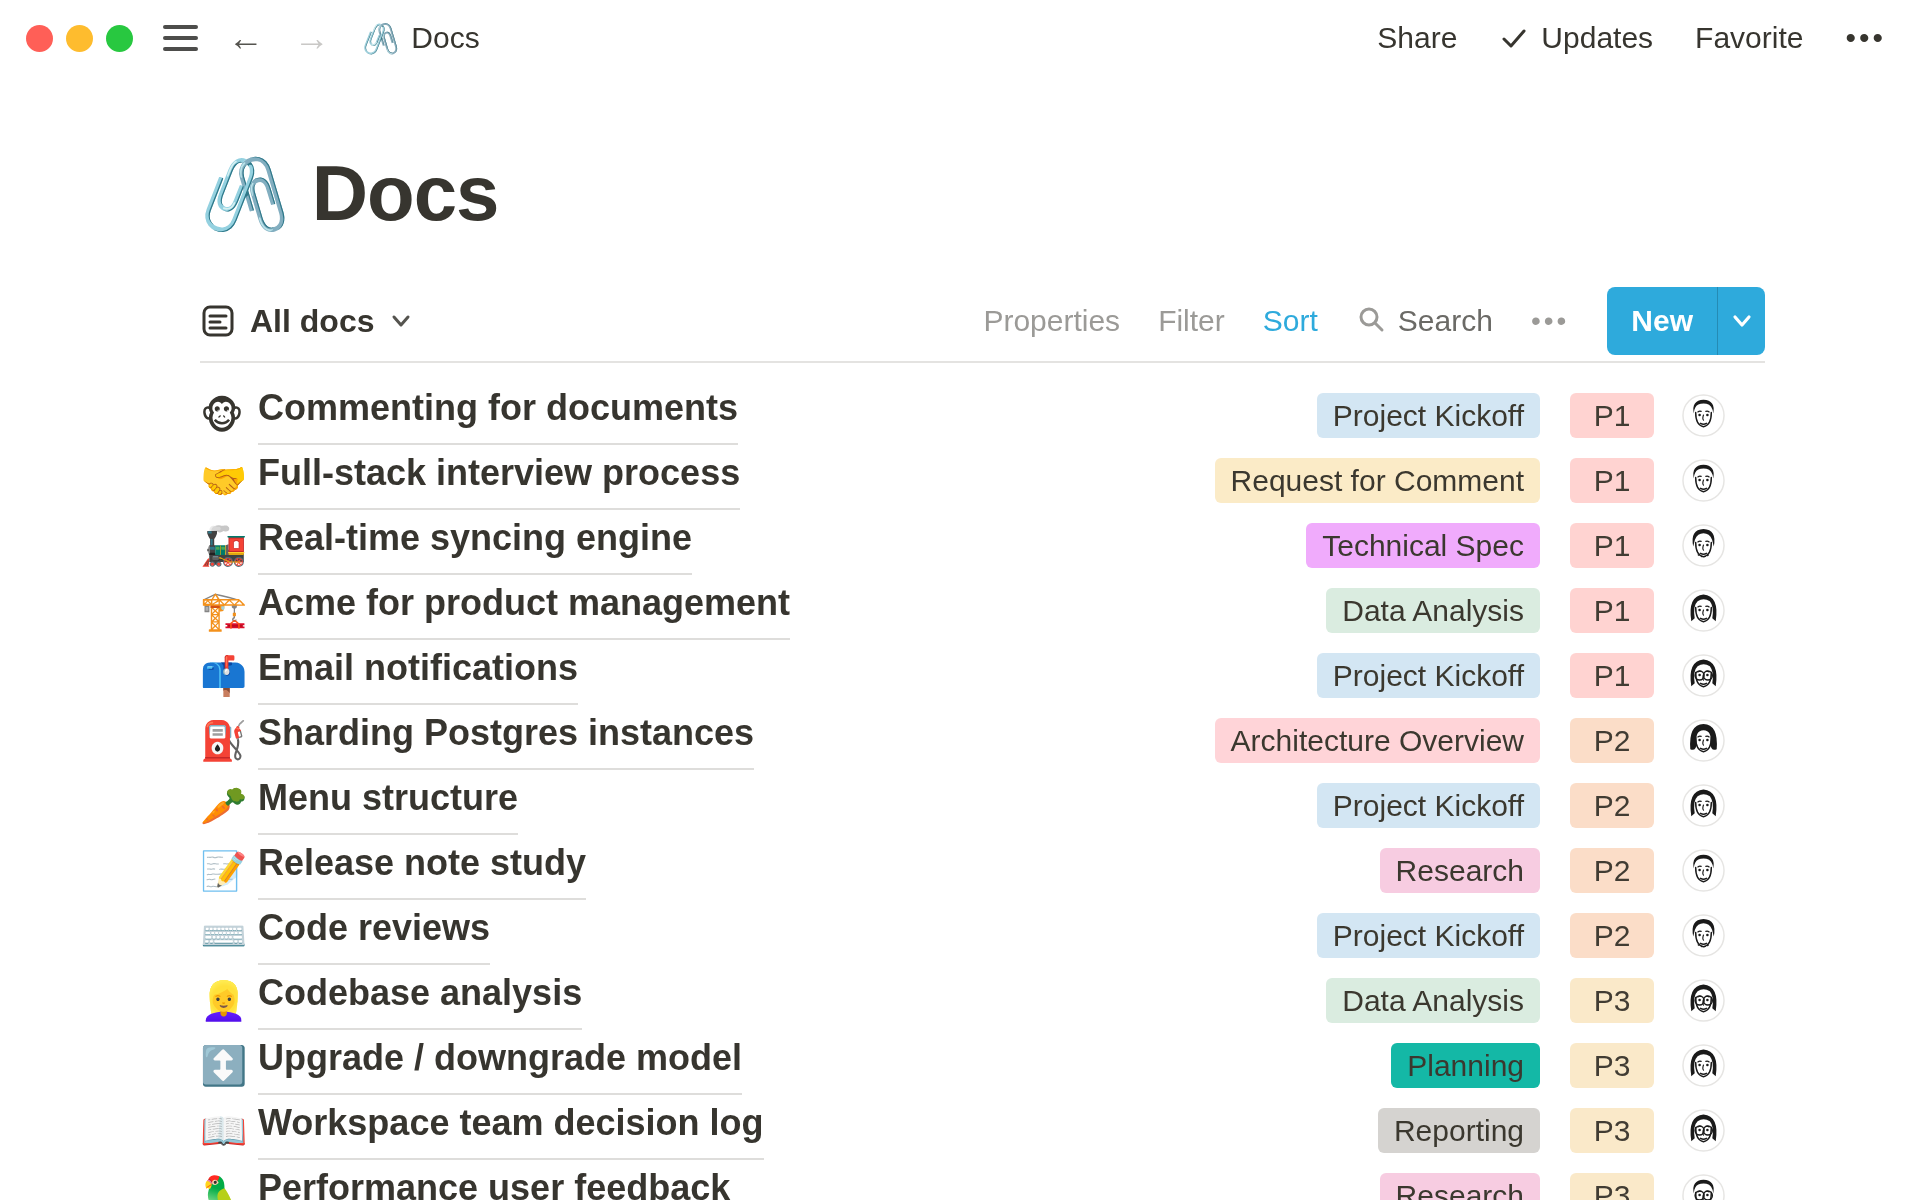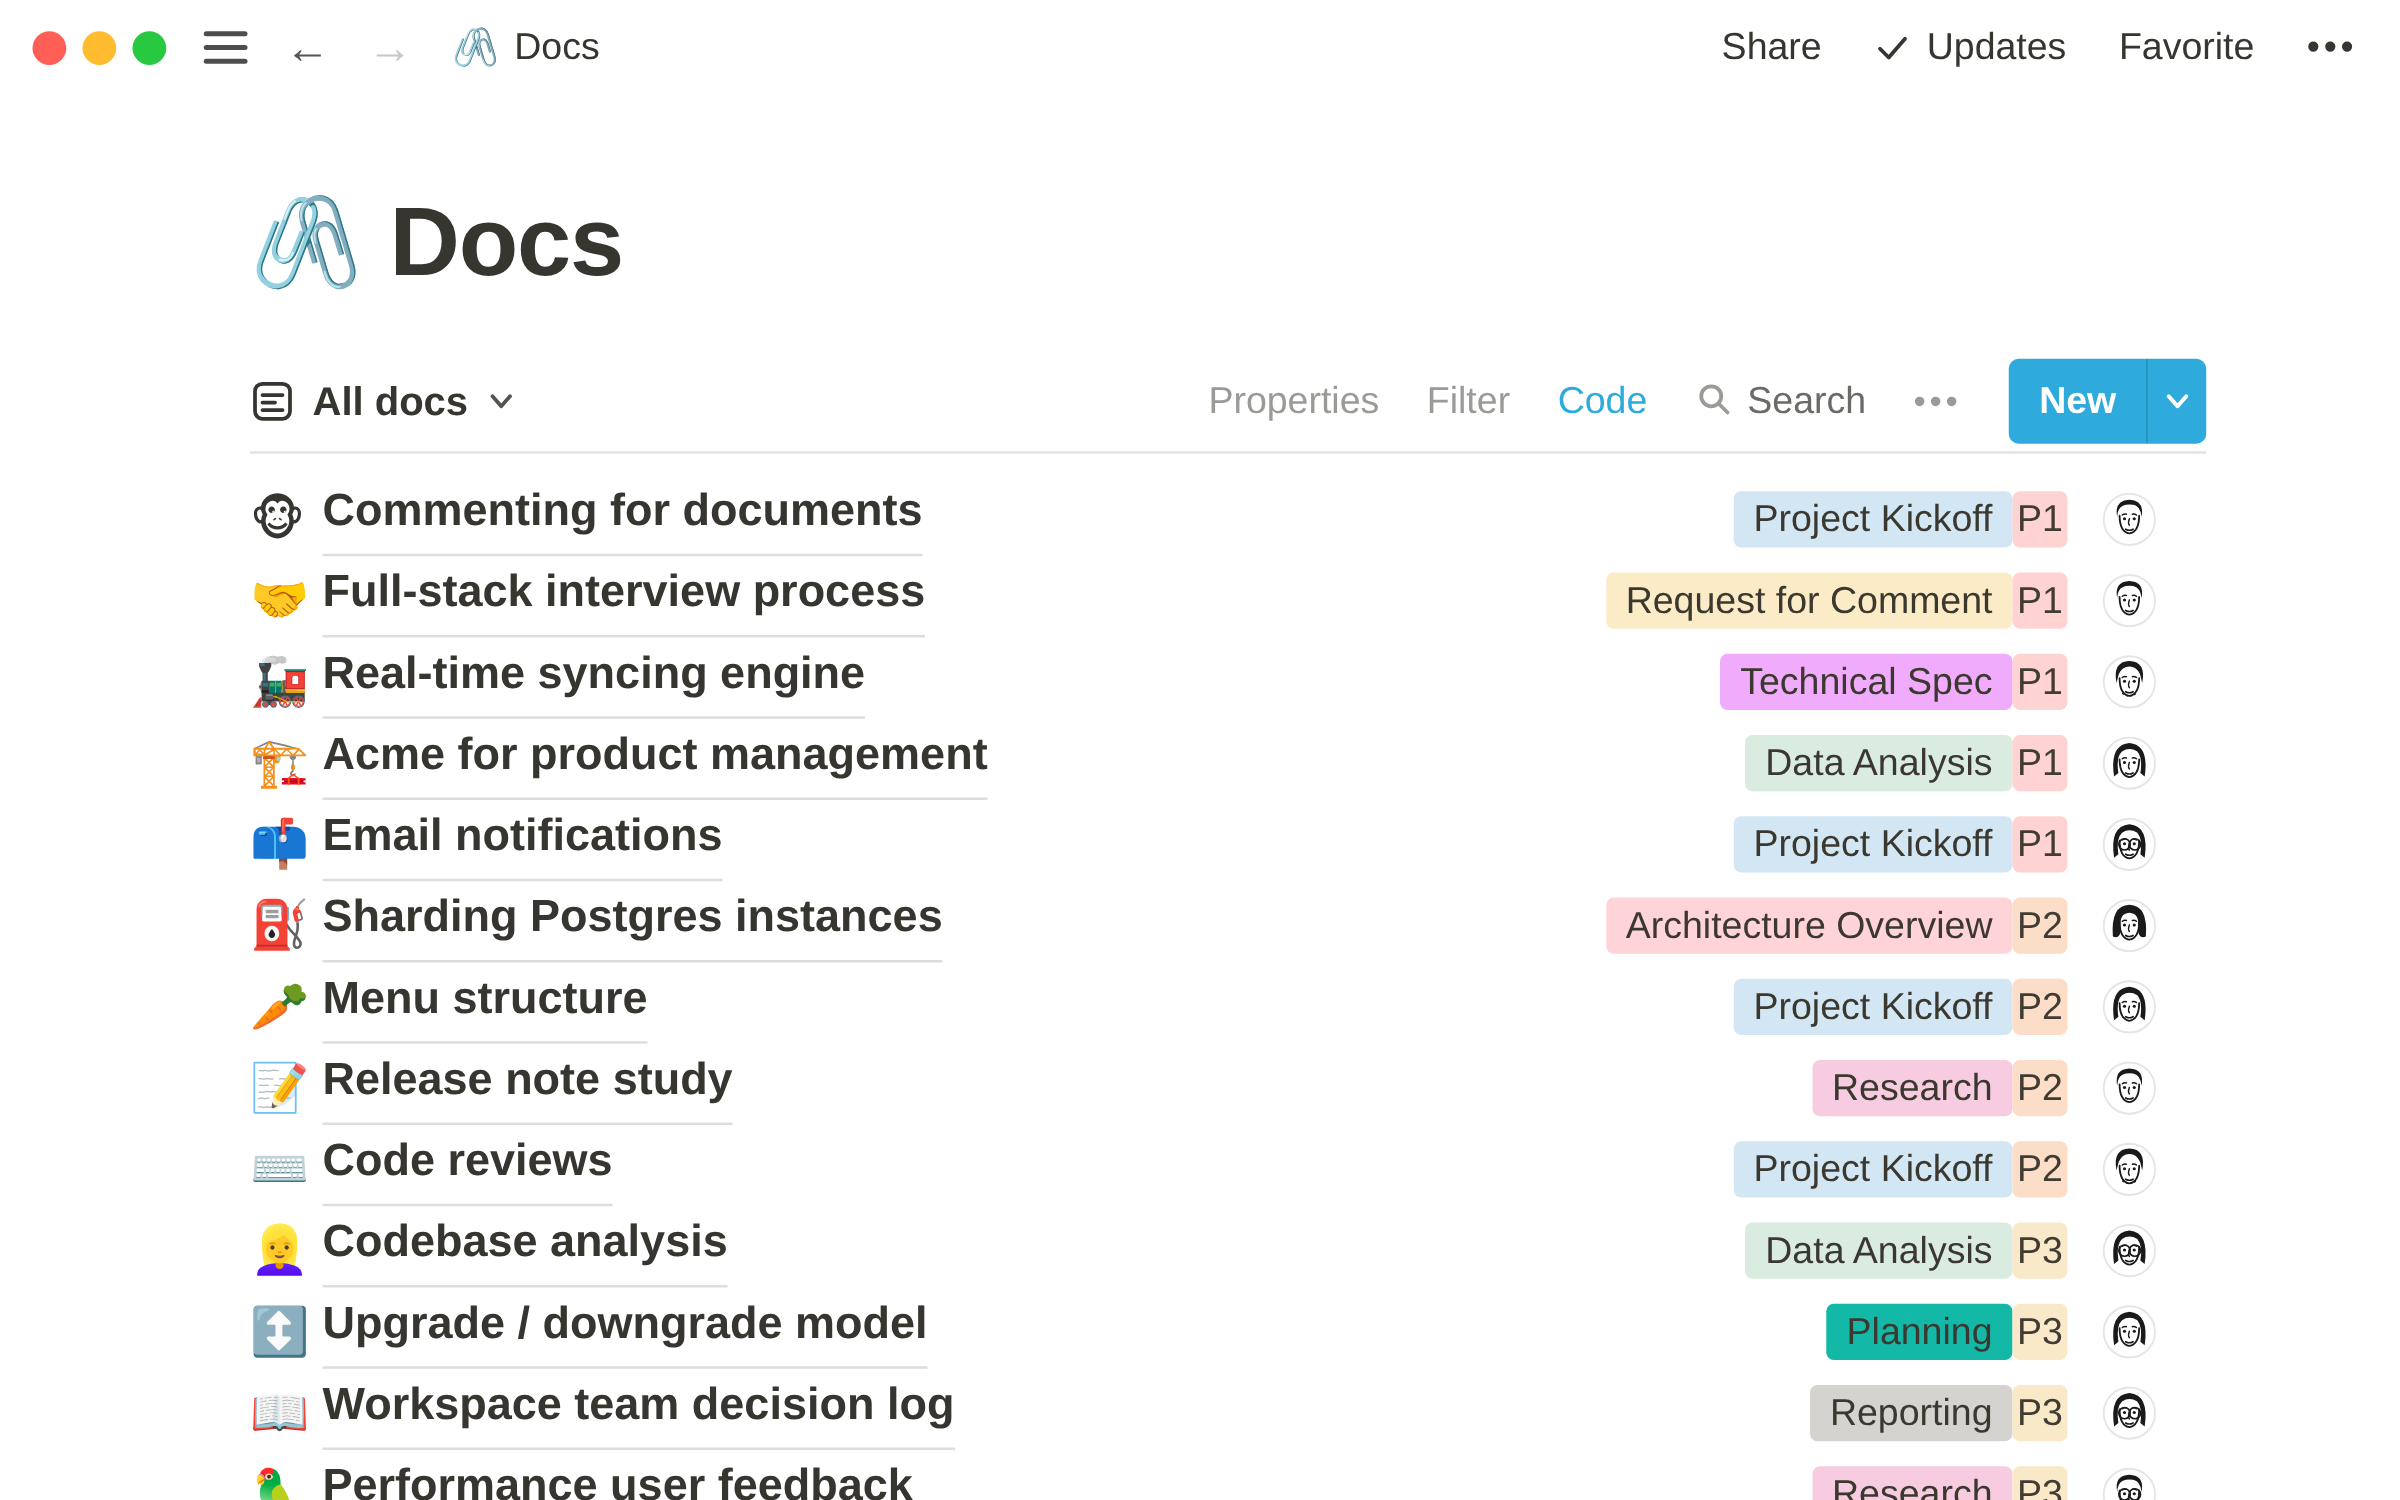--- a/index.html
+++ b/index.html
@@ -46,22 +46,22 @@
 
   
   .rows { padding-top:20px; }
   .row { height:65px; display:flex; align-items:center; padding-right:40px; }
   .row-emoji { width:44px; font-size:38px; line-height:1; flex:none; cursor:pointer; }
   .row-title { margin-left:14px; font-size:36px; font-weight:600; color:#37352F;
     border-bottom:2px solid #DEDDDB; padding-bottom:14px; cursor:pointer; white-space:nowrap; }
   .row-spacer { flex:1; }
   .tag { height:45px; line-height:45px; padding:0 16px; border-radius:6px; font-size:30px;
     color:#3b382f; white-space:nowrap; cursor:pointer; }
-  .priority { width:44px; height:45px; line-height:45px; text-align:center; border-radius:6px;
-    font-size:30px; color:#413c33; margin-right:28px; cursor:pointer; }
+  .priority { width:84px; height:45px; line-height:45px; text-align:center; border-radius:6px;
+    font-size:30px; color:#413c33; margin-left:30px; margin-right:28px; cursor:pointer; }
   .avatar { width:43px; height:43px; flex:none; }
   .avatar svg { width:43px; height:43px; display:block; }
 
   .icon-svg { display:block; }
 </style>
 </head>
 <body>
 
 <div class="topbar">
   <div class="traffic">
@@ -107,21 +107,21 @@
           <line x1="10" y1="25" x2="26" y2="25" stroke="#37352F" stroke-width="3" stroke-linecap="round"></line>
         </svg>
       <span class="view-label">All docs</span>
       <svg class="icon-svg" width="26" height="26" viewBox="0 0 26 26">
           <polyline points="6,9 13,17 20,9" fill="none" stroke="#55544f" stroke-width="3" stroke-linecap="round" stroke-linejoin="round"></polyline>
         </svg>
     </div>
     <div class="toolbar-right">
       <span class="tool-link">Properties</span>
       <span class="tool-link">Filter</span>
-      <span class="tool-link active">Code</span>
+      <span class="tool-link active">Sort</span>
       <span class="search-group">
         <svg class="icon-svg" width="32" height="32" viewBox="0 0 32 32">
             <circle cx="13" cy="13" r="8" fill="none" stroke="#9B9A97" stroke-width="3"></circle>
             <line x1="19" y1="19" x2="26" y2="26" stroke="#9B9A97" stroke-width="3" stroke-linecap="round"></line>
           </svg>
         <span class="search-label">Search</span>
       </span>
       <span class="tool-dots">•••</span>
       <div class="new-btn">
         <div class="new-main">New</div>

